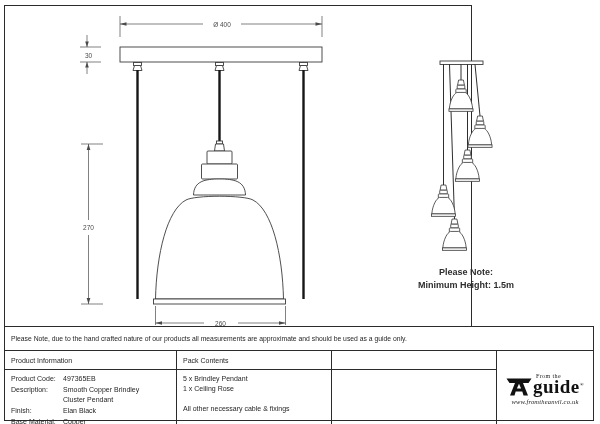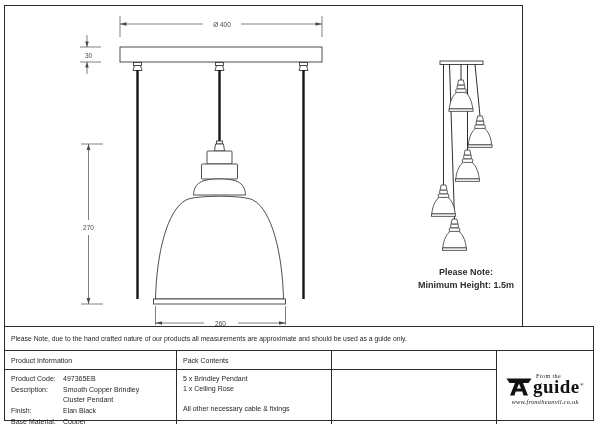--- a/index.html
+++ b/index.html
@@ -1,18 +1,18 @@
 <!DOCTYPE html>
 <html><head>
 <meta charset="utf-8">
 <style>
   * { margin:0; padding:0; box-sizing:border-box; }
   html,body { width:600px; height:424px; background:#ffffff; font-family:"Liberation Sans",sans-serif; position:relative; overflow:hidden; }
 
-  .drawing-box { position:absolute; left:4px; top:5px; width:519px; height:322px; border:1px solid #2b2b2b; background:#fff; }
+  .drawing-box { position:absolute; left:4px; top:5px; width:468px; height:322px; border:1px solid #2b2b2b; background:#fff; }
   .drawing-box svg { display:block; }
 
   .note-bar { position:absolute; left:4px; top:326px; width:590px; height:25px; border:1px solid #2b2b2b; background:#fff; font-size:6.8px; color:#262626; line-height:23px; padding-left:6px; }
 
   .spec-table { position:absolute; left:4px; top:350px; width:590px; height:71px; border:1px solid #2b2b2b; background:#fff; display:grid; grid-template-columns:171px 155px 165px 1fr; }
   .spec-col { border-left:1px solid #2b2b2b; display:flex; flex-direction:column; }
   .spec-col:first-child { border-left:none; }
   .cell-header { height:19px; border-bottom:1px solid #2b2b2b; font-size:7px; color:#262626; display:flex; align-items:center; padding-left:6px; flex:none; }
   .cell-body { flex:1; padding:4px 0 0 6px; font-size:7px; color:#262626; line-height:10px; }
   .info-grid { display:grid; grid-template-columns:52px 90px; row-gap:1px; }

